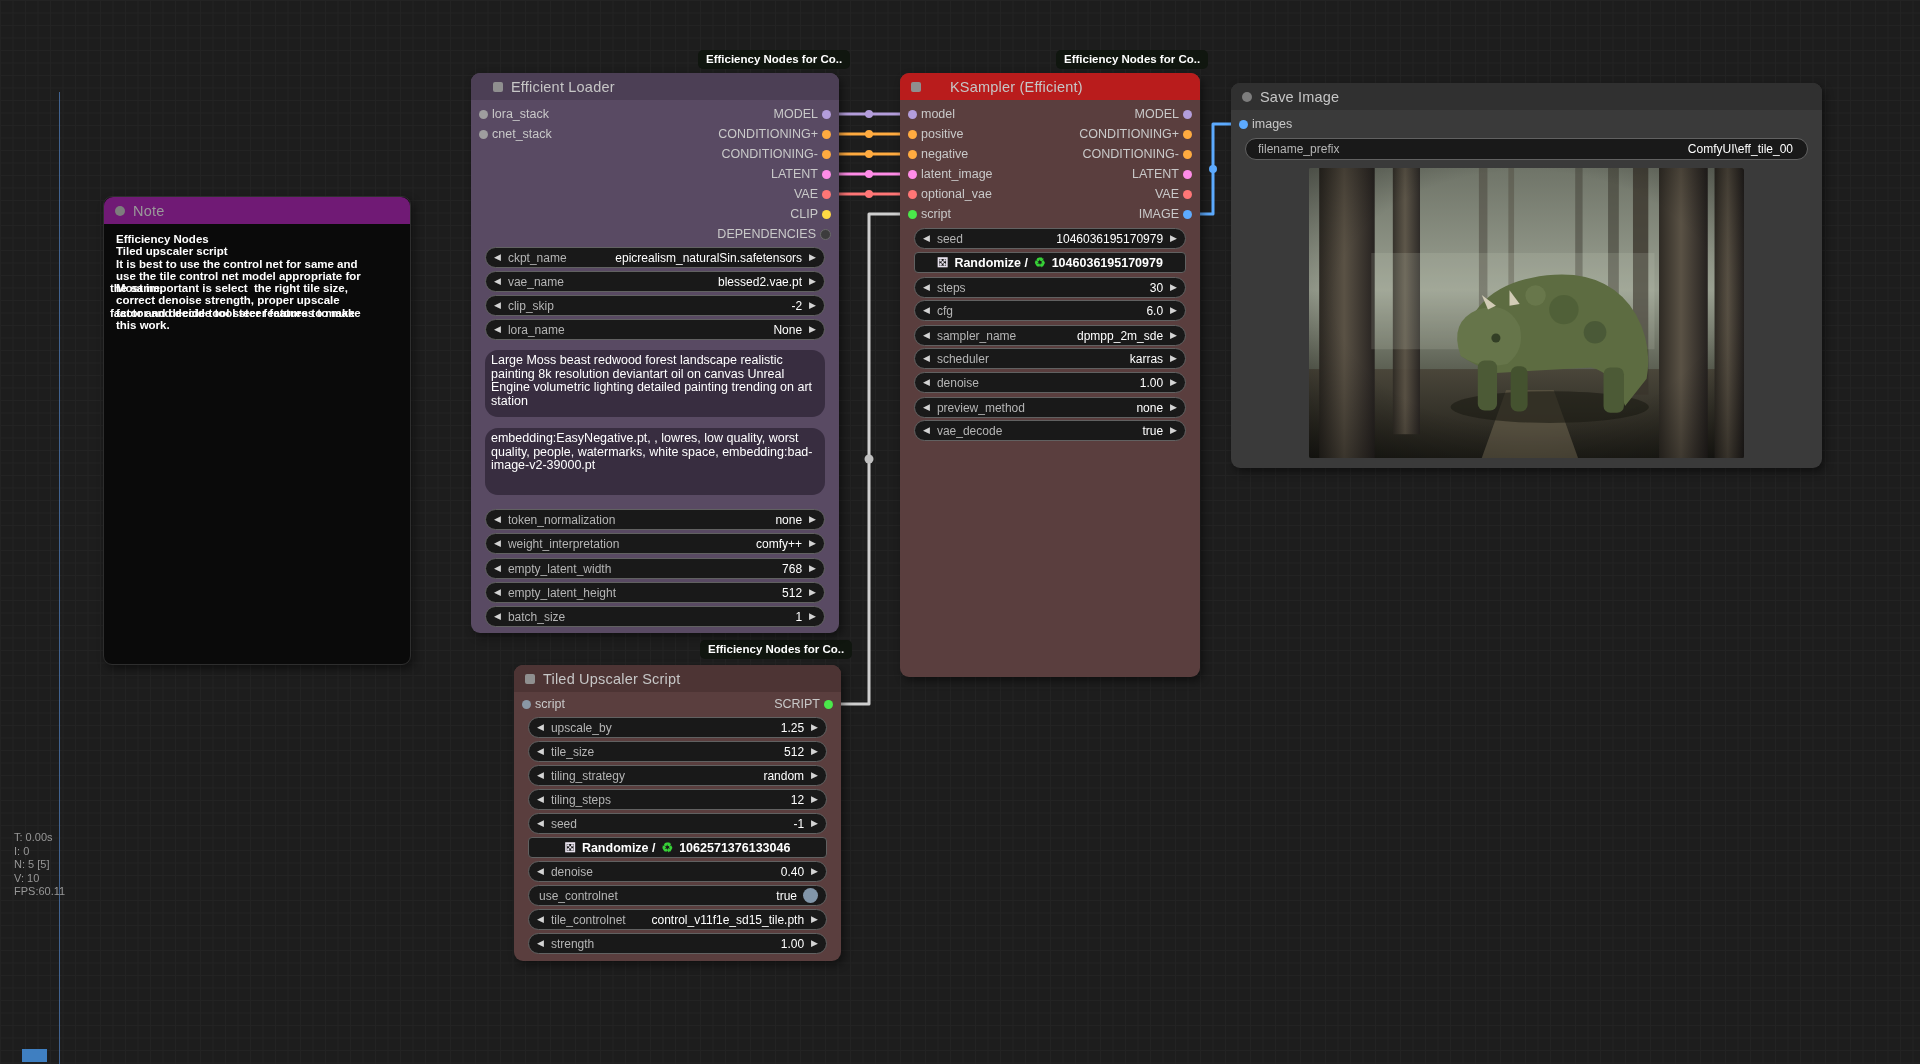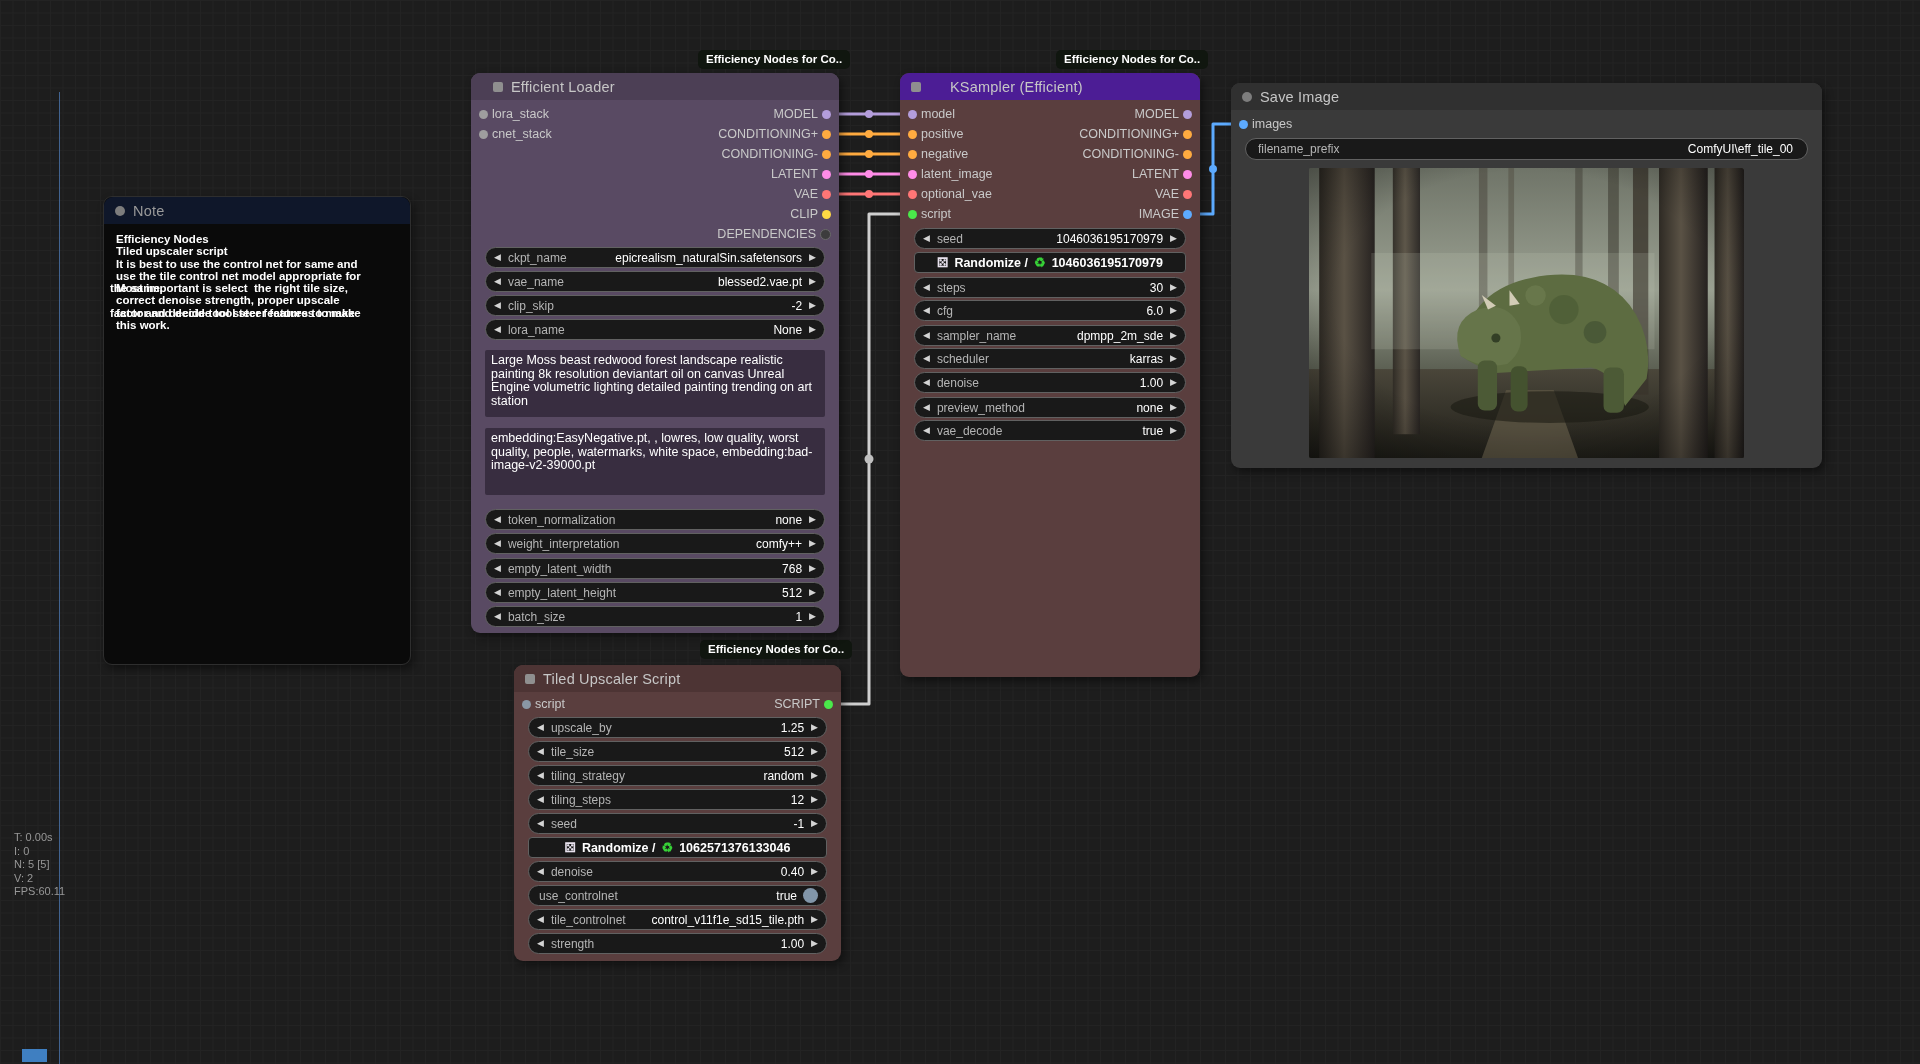--- a/index.html
+++ b/index.html
@@ -28,21 +28,21 @@
   .wrow{position:absolute;left:14px;right:14px;height:21px;background:#191919;border:1px solid #616161;
     border-radius:11px;display:flex;align-items:center;padding:0 8px;box-sizing:border-box;
     font-size:12px;color:#b5b5b5;white-space:nowrap;overflow:hidden;}
   .arr{color:#d4d4d4;font-size:9px;line-height:1;flex:0 0 auto;}
   .wlabel{margin-left:7px;flex:0 0 auto;}
   .wvalue{margin-left:auto;margin-right:7px;color:#fff;}
   .brow{border-radius:4px;justify-content:center;gap:6px;color:#fff;font-weight:600;font-size:12.5px;}
   .brow .dice{color:#e8e2ee;font-size:13px;}
   .brow .recycle{color:#37d237;font-size:13px;}
   .toggle{width:15px;height:15px;border-radius:50%;background:#8296a9;flex:0 0 auto;margin-left:6px;}
-  .ptext{position:absolute;left:14px;right:14px;background:#382d40;border-radius:2px;color:#fff;
+  .ptext{position:absolute;left:14px;right:14px;background:#382d40;border-radius:13px;color:#fff;
     font-size:12.5px;line-height:13.5px;padding:4px 6px;overflow:hidden;box-sizing:border-box;}
   .badge{position:absolute;z-index:2;height:19px;line-height:19px;background:#10160f;color:#fff;
     font-size:11.5px;font-weight:700;padding:0 8px;border-radius:5px;white-space:nowrap;}
   .notetext{position:absolute;left:12px;top:36px;right:6px;color:#fff;font-size:11.5px;line-height:12.3px;
     font-weight:600;white-space:pre;overflow:hidden;}
   .stats{position:absolute;left:14px;top:831px;z-index:3;color:#979797;font-size:11px;line-height:13.5px;}
   .vline{position:absolute;left:59px;top:92px;width:1px;height:972px;background:rgba(72,112,165,.85);z-index:0;}
   .bluesq{position:absolute;left:22px;top:1049px;width:25px;height:13px;background:#3f7fc1;z-index:3;}
   .imgbox{position:absolute;border-radius:2px;overflow:hidden;}
   .imgbox svg{display:block;width:100%;height:100%;}
@@ -72,21 +72,21 @@
     <circle cx="869" cy="459" r="4.5" fill="#c0c0c0"></circle>
     <circle cx="1213" cy="169" r="4" fill="#5dabff"></circle>
   </g>
 </svg>
 
 <div class="badge" style="left:698px;top:50px;">Efficiency Nodes for Co..</div>
 <div class="badge" style="left:1056px;top:50px;">Efficiency Nodes for Co..</div>
 <div class="badge" style="left:700px;top:640px;">Efficiency Nodes for Co..</div>
 
 <div class="node" style="left:103px;top:196px;width:308px;height:469px;background:#0a0a0a;border:1px solid #2e2e2e;">
-  <div class="nheader" style="background:#0f172a;color:#9a9a9a;">
+  <div class="nheader" style="background:#701a75;color:#9a9a9a;">
     <span class="hicon ci"></span>
     <span>Note</span>
   </div>
   <div class="notetext">Efficiency Nodes
 Tiled upscaler script
 It is best to use the control net for same and
 use the tile control net model appropriate for
 Most important is select  the right tile size,
 correct denoise strength, proper upscale
 factor and decide tool steer features to make
@@ -196,21 +196,21 @@
     </div>
   <div class="wrow" style="top:533px">
       <span class="arr">◀</span>
       <span class="wlabel">batch_size</span>
       <span class="wvalue">1</span>
       <span class="arr">▶</span>
     </div>
 </div>
 
 <div class="node" style="left:900px;top:73px;width:300px;height:604px;background:#5a3e3e;">
-  <div class="nheader" style="background:#4c1d95;gap:29px;">
+  <div class="nheader" style="background:#b91c1c;gap:29px;">
     <span class="hicon sq"></span>
     <span>KSampler (Efficient)</span>
   </div>
   <div class="slot in" style="top:31px">
       <span class="dot" style="background:#b39ddb"></span>
       <span>model</span>
     </div>
   <div class="slot in" style="top:51px">
       <span class="dot" style="background:#ffab40"></span>
       <span>positive</span>
@@ -450,15 +450,15 @@
       <circle cx="330" cy="300" r="8" fill="#2e3a22" opacity="0.9"></circle>
       <rect width="768" height="512" fill="url(#vig)"></rect>
     </svg>
   </div>
 </div>
 
 <div class="stats">
   <div>T: 0.00s</div>
   <div>I: 0</div>
   <div>N: 5 [5]</div>
-  <div>V: 2</div>
+  <div>V: 10</div>
   <div>FPS:60.11</div>
 </div>
 
 </body></html>

